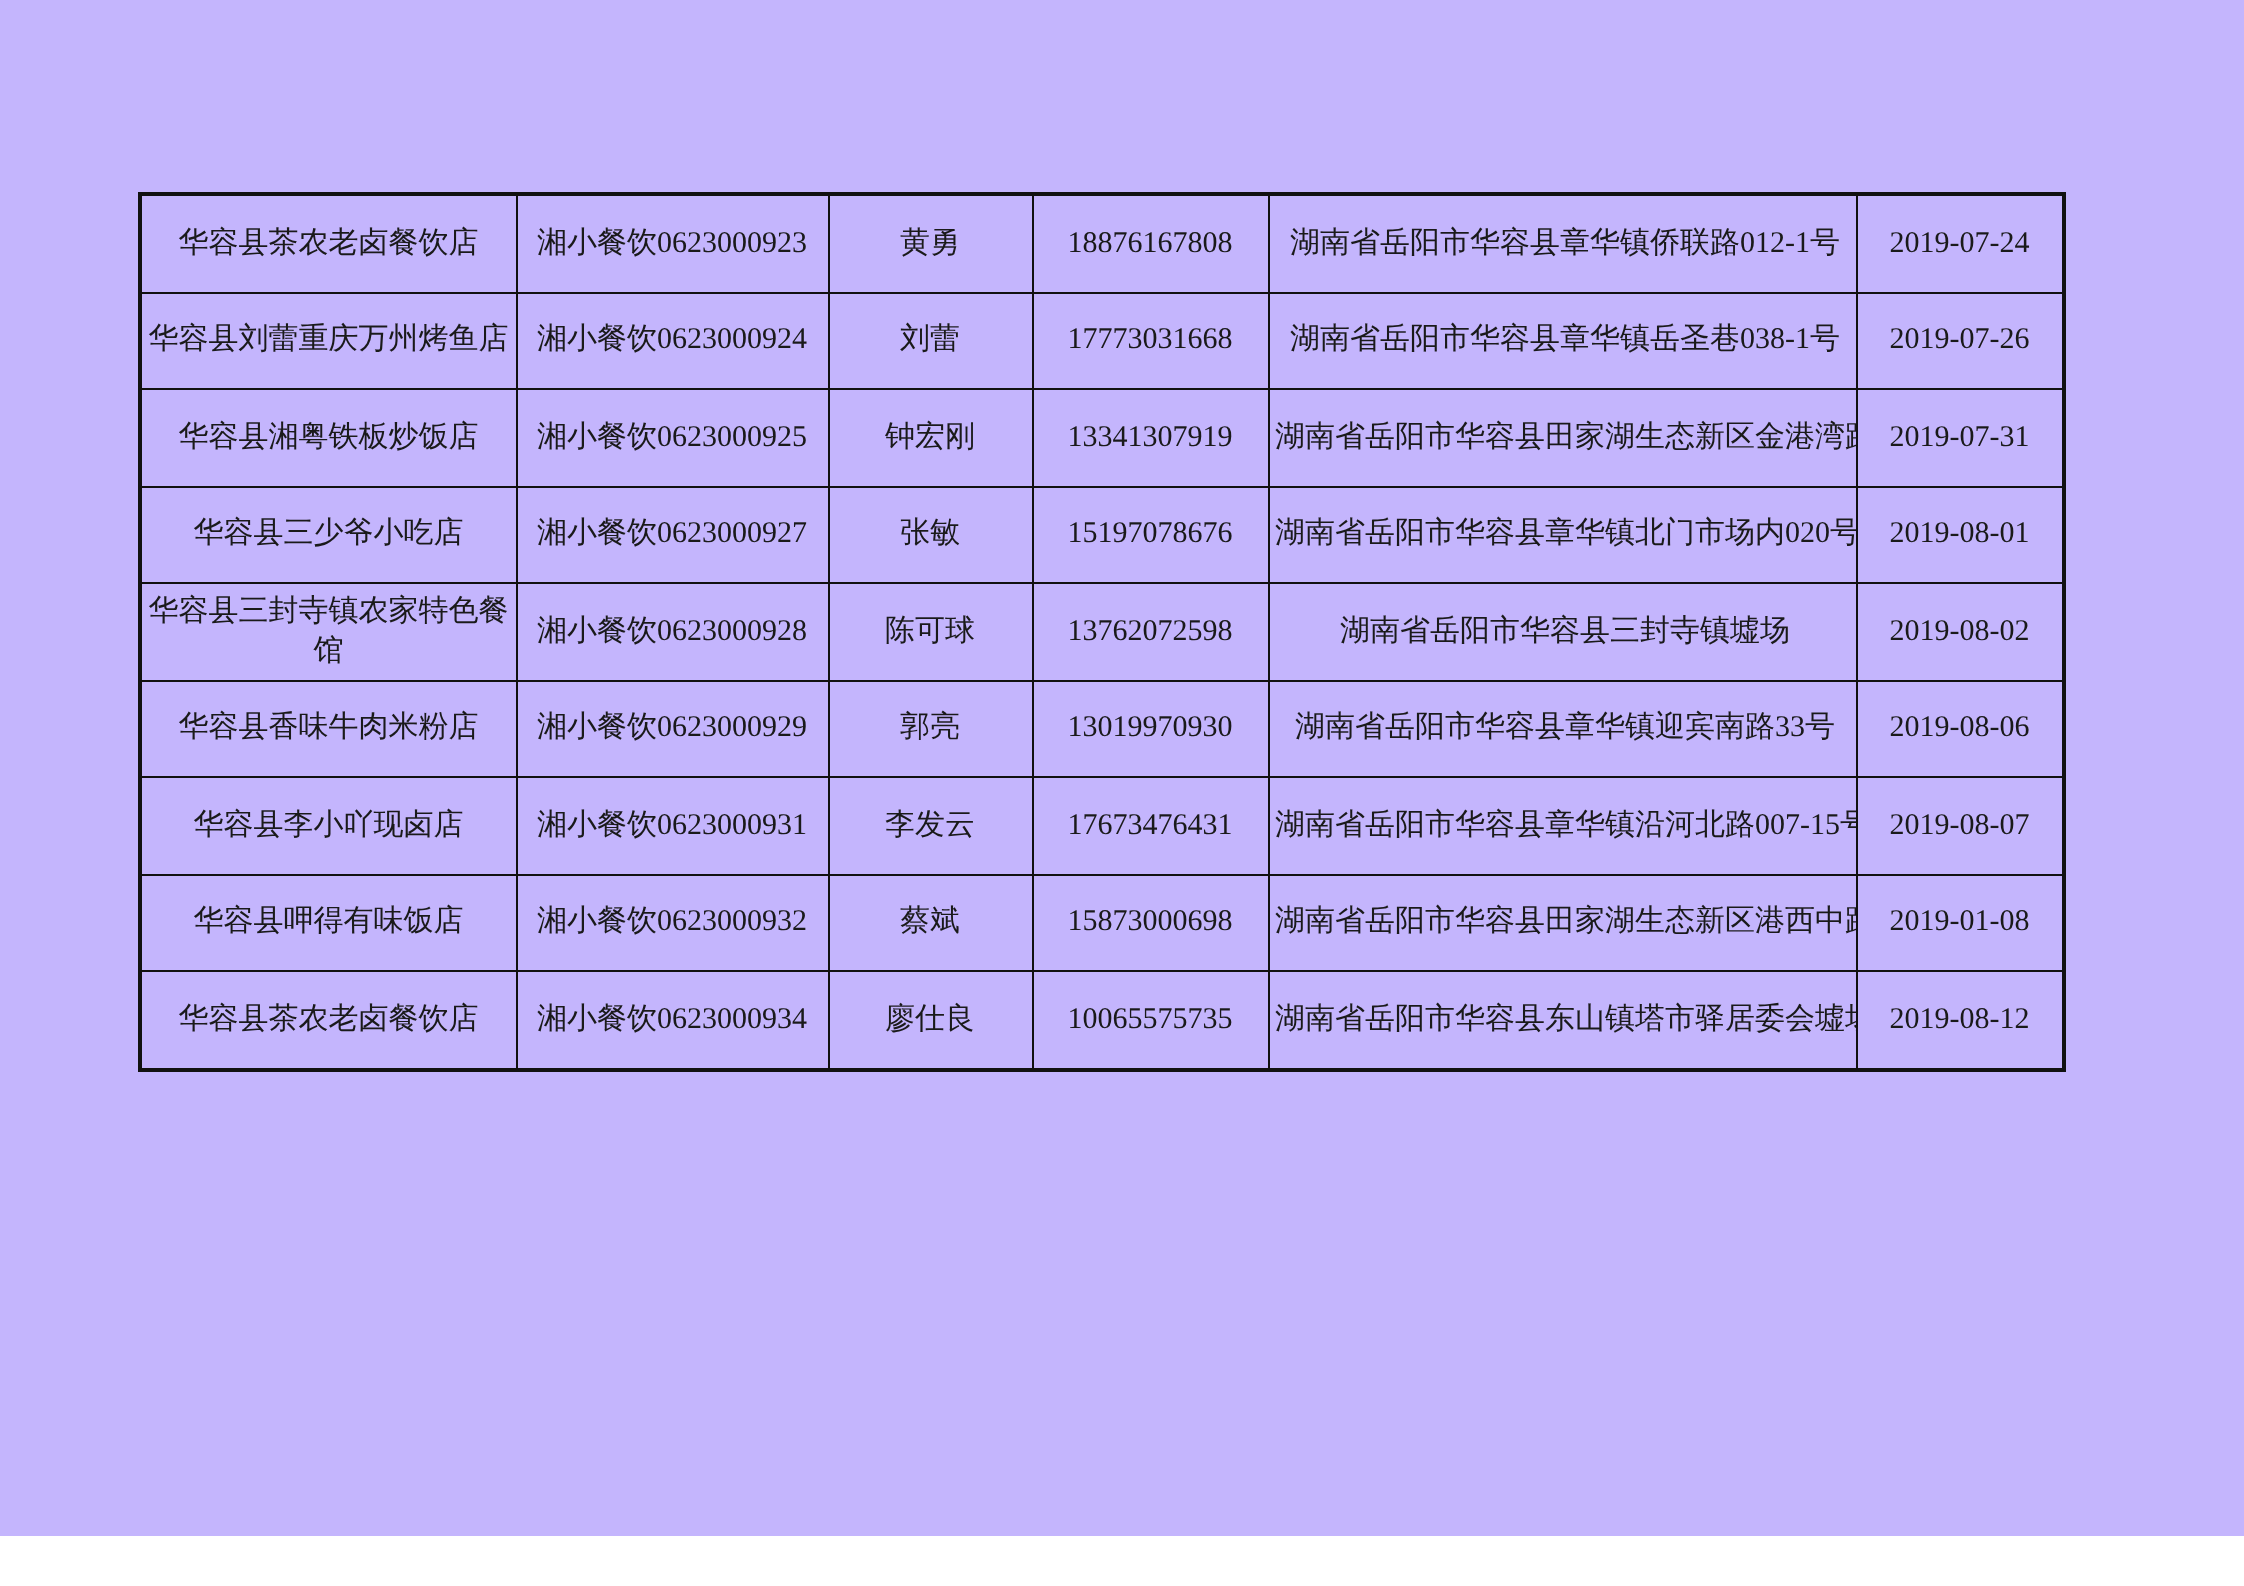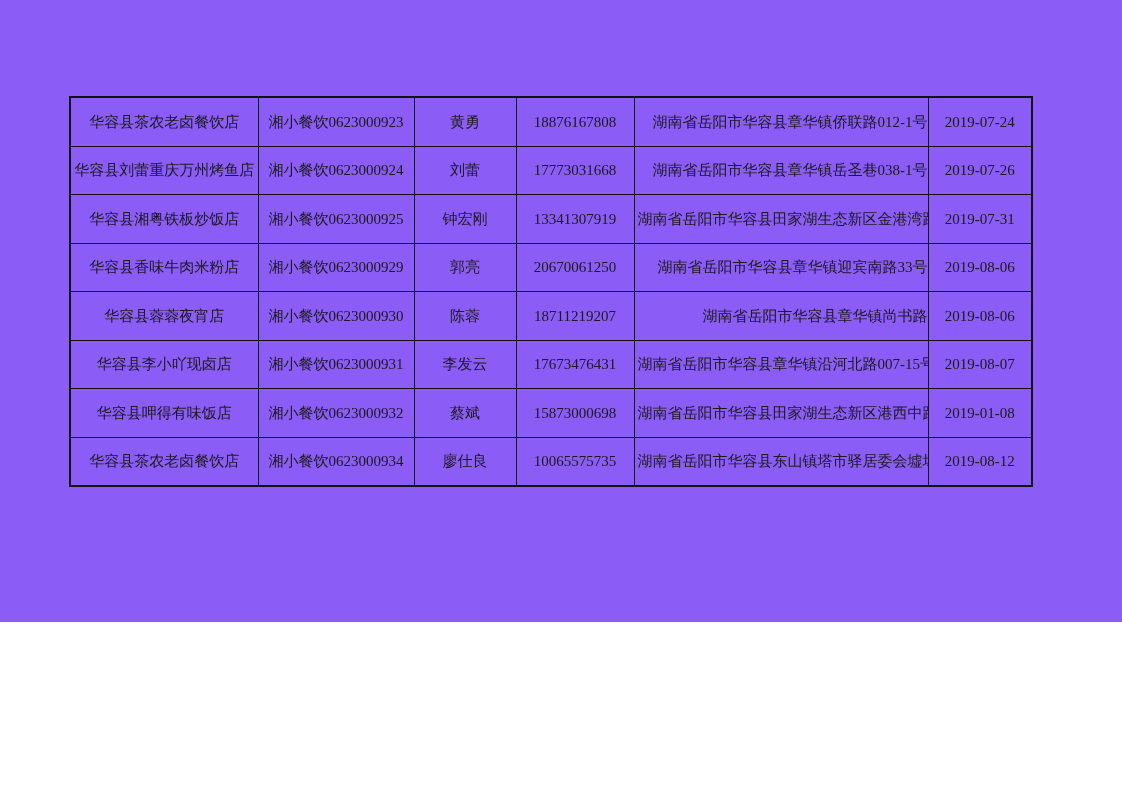--- a/index.html
+++ b/index.html
@@ -3,22 +3,22 @@
 <meta charset="utf-8">
 <style>
   html, body {
     margin: 0;
     padding: 0;
     background: #ffffff;
   }
   .page {
     position: relative;
     width: 1122px;
-    height: 622px;
-    background: #8b5cf6;
+    height: 768px;
+    background: #c4b5fd;
     color: #000000;
     font-family: "Liberation Serif", "DejaVu Serif", serif;
     overflow: hidden;
   }
   table.registry {
     position: absolute;
     left: 69px;
     top: 96px;
     width: 962px;
     border-collapse: collapse;
@@ -30,21 +30,21 @@
     height: 47.5px;
     font-size: 15px;
     line-height: 1.35;
     text-align: center;
     vertical-align: middle;
     padding: 0 1px;
     overflow: hidden;
     color: #1a1a1a;
   }
   table.registry td.c-addr {
-    text-align: right;
+    text-align: center;
     white-space: nowrap;
     padding: 0 0 0 3px;
     margin-left: 27px;
   }
   table.registry td.c-name {
     padding: 0 2px;
     word-break: break-all;
   }
   col.w-name   { width: 188px; }
   col.w-lic    { width: 156px; }
@@ -85,33 +85,41 @@
       </tr>
       <tr>
         <td class="c-name">华容县湘粤铁板炒饭店</td>
         <td class="c-lic">湘小餐饮0623000925</td>
         <td class="c-own">钟宏刚</td>
         <td class="c-tel">13341307919</td>
         <td class="c-addr">湖南省岳阳市华容县田家湖生态新区金港湾路</td>
         <td class="c-date">2019-07-31</td>
       </tr>
       <tr>
+        <td class="c-name">华容县三少爷小吃店</td>
+        <td class="c-lic">湘小餐饮0623000927</td>
+        <td class="c-own">张敏</td>
+        <td class="c-tel">15197078676</td>
+        <td class="c-addr">湖南省岳阳市华容县章华镇北门市场内020号</td>
+        <td class="c-date">2019-08-01</td>
+      </tr>
+      <tr>
+        <td class="c-name">华容县三封寺镇农家特色餐馆</td>
+        <td class="c-lic">湘小餐饮0623000928</td>
+        <td class="c-own">陈可球</td>
+        <td class="c-tel">13762072598</td>
+        <td class="c-addr">湖南省岳阳市华容县三封寺镇墟场</td>
+        <td class="c-date">2019-08-02</td>
+      </tr>
+      <tr>
         <td class="c-name">华容县香味牛肉米粉店</td>
         <td class="c-lic">湘小餐饮0623000929</td>
         <td class="c-own">郭亮</td>
-        <td class="c-tel">20670061250</td>
+        <td class="c-tel">13019970930</td>
         <td class="c-addr">湖南省岳阳市华容县章华镇迎宾南路33号</td>
-        <td class="c-date">2019-08-06</td>
-      </tr>
-      <tr>
-        <td class="c-name">华容县蓉蓉夜宵店</td>
-        <td class="c-lic">湘小餐饮0623000930</td>
-        <td class="c-own">陈蓉</td>
-        <td class="c-tel">18711219207</td>
-        <td class="c-addr">湖南省岳阳市华容县章华镇尚书路</td>
         <td class="c-date">2019-08-06</td>
       </tr>
       <tr>
         <td class="c-name">华容县李小吖现卤店</td>
         <td class="c-lic">湘小餐饮0623000931</td>
         <td class="c-own">李发云</td>
         <td class="c-tel">17673476431</td>
         <td class="c-addr">湖南省岳阳市华容县章华镇沿河北路007-15号</td>
         <td class="c-date">2019-08-07</td>
       </tr>

